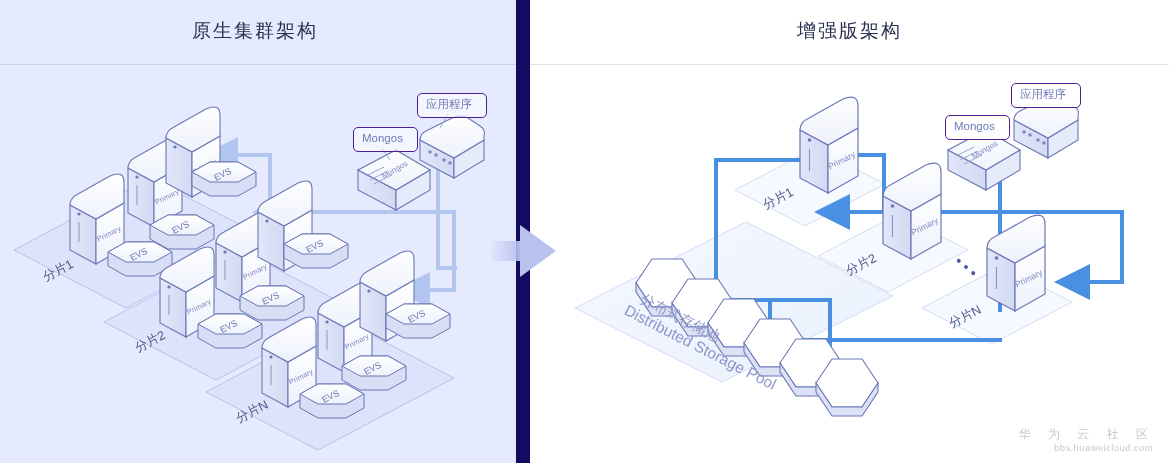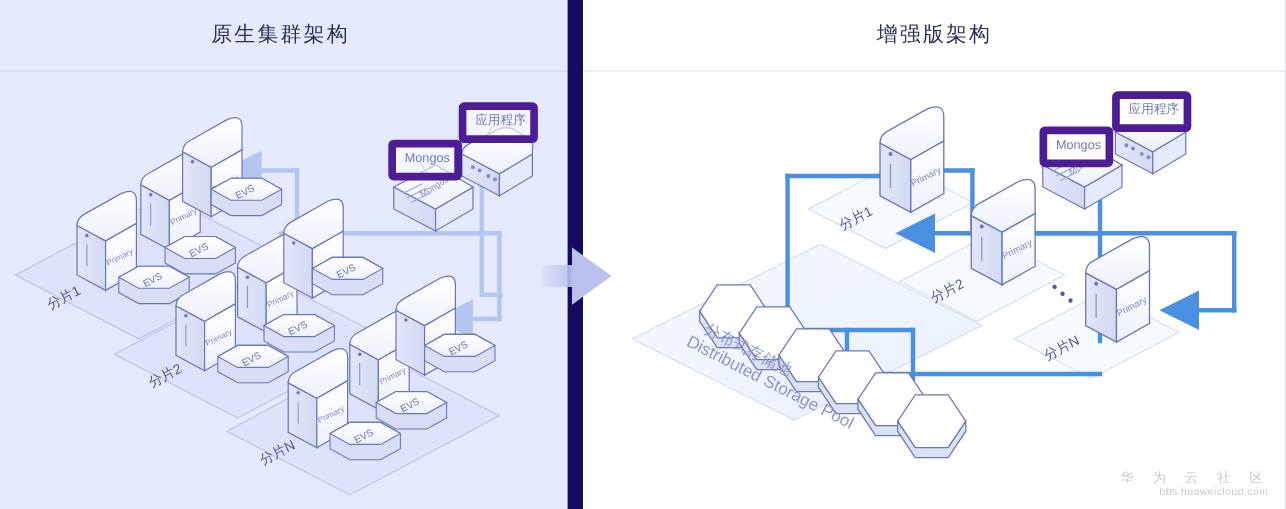--- a/index.html
+++ b/index.html
@@ -8,21 +8,21 @@
     background: #ffffff;
   }
   body {
     font-family: "Liberation Sans", "DejaVu Sans", sans-serif;
   }
   #canvas {
     position: relative;
     width: 1169px;
     height: 463px;
     overflow: hidden;
-    background: #3b82f6;
+    background: #eab308;
     text-decoration: underline;
   }
 
   
   .panel {
     position: absolute;
     top: 0;
     height: 463px;
   }
   .panel-left  { left: 0;     width: 524px; background: #e5eaff; }
@@ -66,27 +66,27 @@
     height: 58px;
     z-index: 31;
   }
 
   
   .stage { position: absolute; left: 0; top: 0; }
 
   
   .callout {
     position: absolute;
-    border: 7px solid #4c1d95;
+    border: 1px solid #4c1d95;
     border-radius: 5px;
     background: rgba(255,255,255,0.55);
     color: #6f79b8;
     font-size: 11.5px;
     line-height: 1;
-    padding: 5px 4px 6px 8px;
+    padding: 5px 14px 6px 8px;
     white-space: nowrap;
     z-index: 20;
   }
   .callout.solidbg { background: #ffffff; }
 
   
   .watermark {
     position: absolute;
     right: 14px;
     bottom: 10px;

